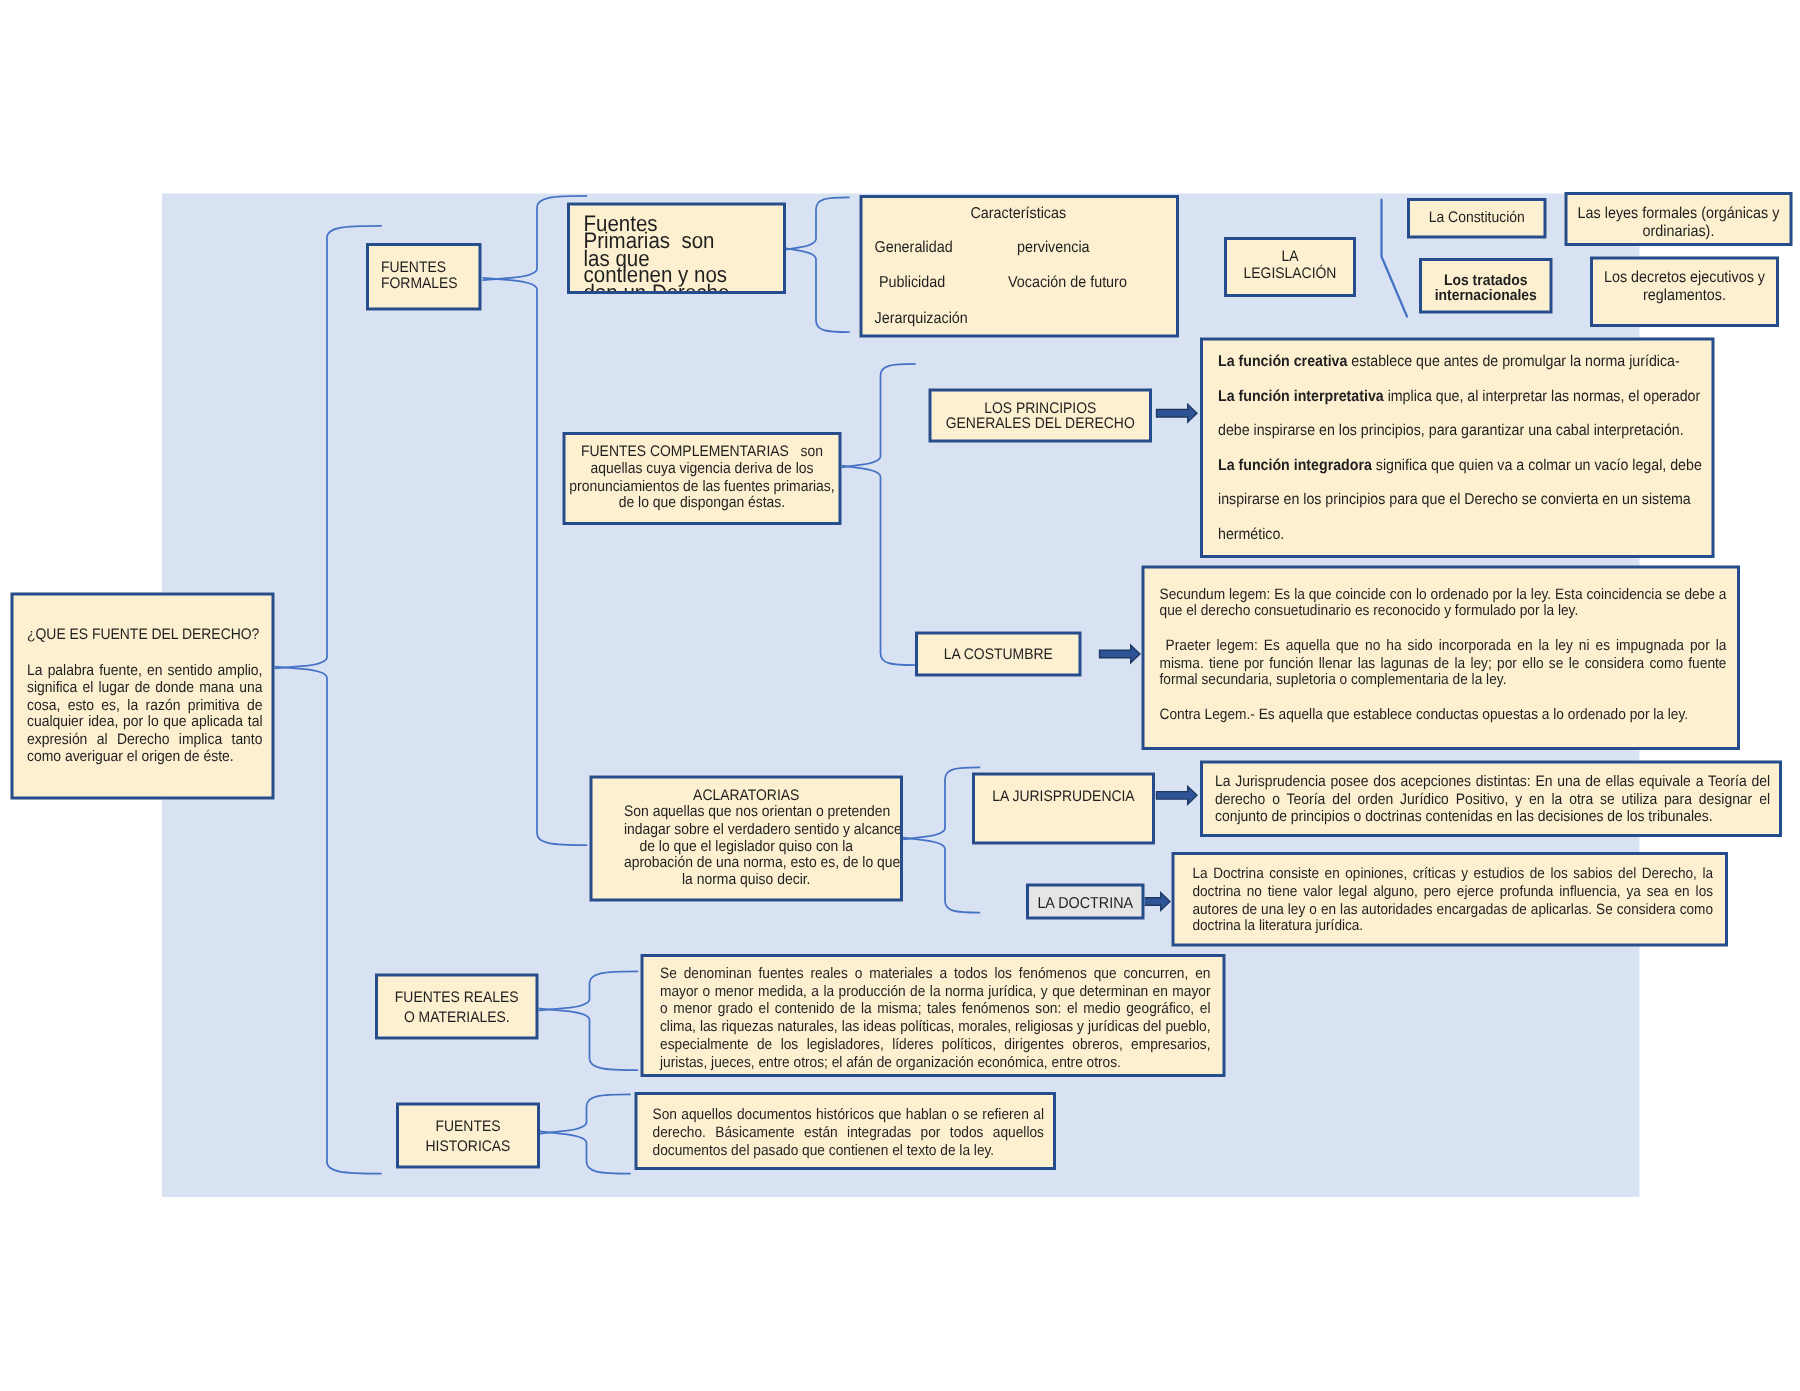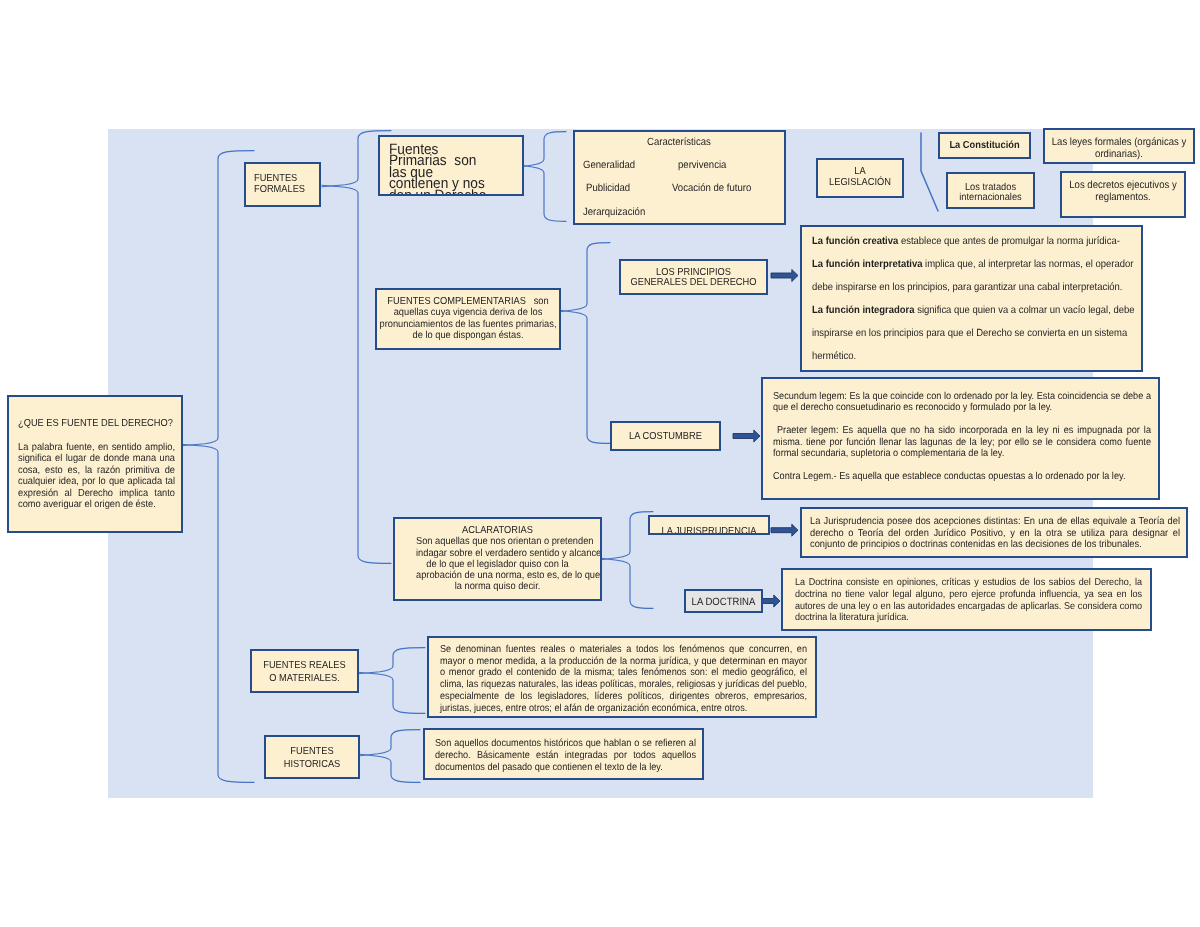--- a/index.html
+++ b/index.html
@@ -79,26 +79,26 @@
         <span class="gridtxt" style="left: 11.2px; top: 50.5px; transform: scaleX(0.911);">Publicidad</span>
         <span class="gridtxt" style="left: 97px; top: 50.5px; transform: scaleX(0.911);">Vocación de futuro</span>
         <span class="gridtxt" style="left: 7.7px; top: 74.5px; transform: scaleX(0.911);">Jerarquización</span>
       </div>
       <div class="box" style="left: 816px; top: 158px; width: 88px; height: 40px; border: 2px solid rgb(37, 76, 140); background: rgb(253, 240, 209); font-size: 10.2px; line-height: 11.4px; padding: 6px 0px 0px;">
         <div class="sx" style="width: 109.769%; transform: scaleX(0.911);">
           <div class="blk" style="text-align: center;">LA</div>
           <div class="blk" style="text-align: center;">LEGISLACIÓN</div>
         </div>
       </div>
-      <div class="box" style="left: 938px; top: 132px; width: 93px; height: 27px; border: 2px solid rgb(37, 76, 140); background: rgb(253, 240, 209); font-size: 10.2px; line-height: 12px; padding: 6px 0px 0px; font-weight: bold;">
+      <div class="box" style="left: 938px; top: 132px; width: 93px; height: 27px; border: 2px solid rgb(37, 76, 140); background: rgb(253, 240, 209); font-size: 10.2px; line-height: 12px; padding: 6px 0px 0px;">
         <div class="sx" style="width: 109.769%; transform: scaleX(0.911);">
           <div class="blk" style="text-align: center;">La Constitución</div>
         </div>
       </div>
-      <div class="box" style="left: 946px; top: 172px; width: 89px; height: 37px; border: 2px solid rgb(37, 76, 140); background: rgb(253, 240, 209); font-size: 10.2px; line-height: 10.9px; padding: 8.5px 0px 0px;">
+      <div class="box" style="left: 946px; top: 172px; width: 89px; height: 37px; border: 2px solid rgb(37, 76, 140); background: rgb(253, 240, 209); font-size: 10.2px; line-height: 10.9px; padding: 8.5px 0px 0px; font-weight: bold;">
         <div class="sx" style="width: 109.769%; transform: scaleX(0.911);">
           <div class="blk" style="text-align: center;">Los tratados</div>
           <div class="blk" style="text-align: center;">internacionales</div>
         </div>
       </div>
       <div class="box" style="left: 1043px; top: 128px; width: 152px; height: 36px; border: 2px solid rgb(37, 76, 140); background: rgb(253, 240, 209); font-size: 10.5px; line-height: 12px; padding: 6px 5px 0px;">
         <div class="sx" style="width: 109.769%; transform: scaleX(0.911);">
           <div class="blk" style="text-align: center;">Las leyes formales (orgánicas y ordinarias).</div>
         </div>
       </div>
@@ -145,21 +145,21 @@
       <div class="box" style="left: 393px; top: 517px; width: 209px; height: 84px; border: 2px solid rgb(37, 76, 140); background: rgb(253, 240, 209); font-size: 10.2px; line-height: 11.3px; padding: 6px 21px 0px;">
         <div class="sx" style="width: 109.769%; transform: scaleX(0.911);">
           <div class="blk" style="white-space: nowrap; text-align: center;"><span>ACLARATORIAS</span></div>
           <div class="blk" style="white-space: nowrap; text-align: center;"><span>Son aquellas que nos orientan o pretenden</span></div>
           <div class="blk" style="white-space: nowrap; text-align: center;"><span>indagar sobre el verdadero sentido y alcance</span></div>
           <div class="blk" style="white-space: nowrap; text-align: center;"><span>de lo que el legislador quiso con la</span></div>
           <div class="blk" style="white-space: nowrap; text-align: center;"><span>aprobación de una norma, esto es, de lo que</span></div>
           <div class="blk" style="white-space: nowrap; text-align: center;"><span>la norma quiso decir.</span></div>
         </div>
       </div>
-      <div class="box" style="left: 648px; top: 515px; width: 122px; height: 20px; border: 2px solid rgb(37, 76, 140); background: rgb(253, 240, 209); font-size: 10.2px; line-height: 13px; padding: 8px 0px 0px;">
+      <div class="box" style="left: 648px; top: 515px; width: 122px; height: 48px; border: 2px solid rgb(37, 76, 140); background: rgb(253, 240, 209); font-size: 10.2px; line-height: 13px; padding: 8px 0px 0px;">
         <div class="sx" style="width: 109.769%; transform: scaleX(0.911);">
           <div class="blk" style="text-align: center;">LA JURISPRUDENCIA</div>
         </div>
       </div>
       <div class="box" style="left: 800px; top: 507px; width: 388px; height: 51px; border: 2px solid rgb(37, 76, 140); background: rgb(253, 240, 209); font-size: 10.2px; line-height: 11.6px; padding: 7px 6px 0px 8px;">
         <div class="sx" style="width: 109.769%; transform: scaleX(0.911);">
           <div class="blk" style="text-align: justify; text-align-last: left;">La Jurisprudencia posee dos acepciones distintas: En una de ellas equivale a Teoría del derecho o Teoría del orden Jurídico Positivo, y en la otra se utiliza para designar el conjunto de principios o doctrinas contenidas en las decisiones de los tribunales.</div>
         </div>
       </div>
       <div class="box" style="left: 684px; top: 589px; width: 79px; height: 24px; border: 2px solid rgb(37, 76, 140); background: #e5e5e5; font-size: 10.5px; line-height: 11.4px; padding: 5.5px 0px 0px;">

